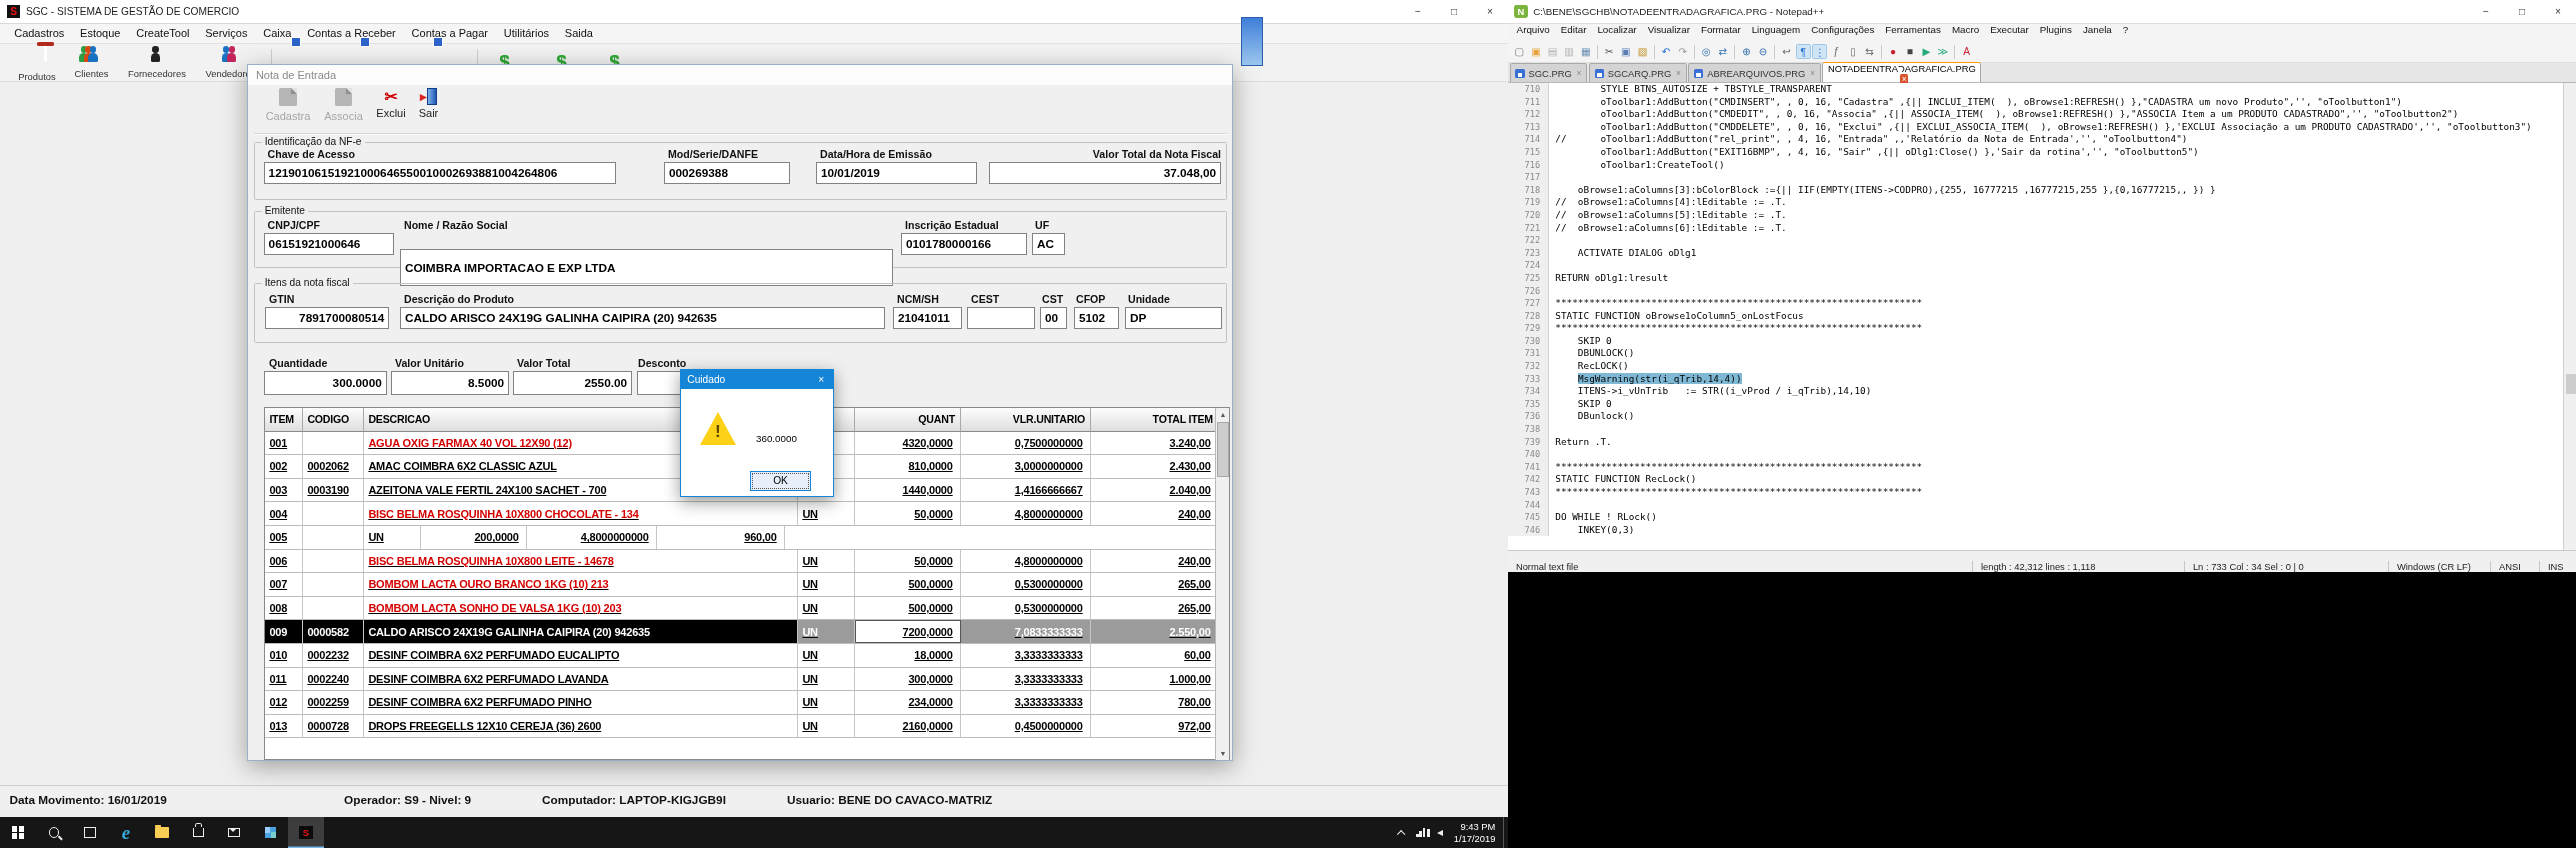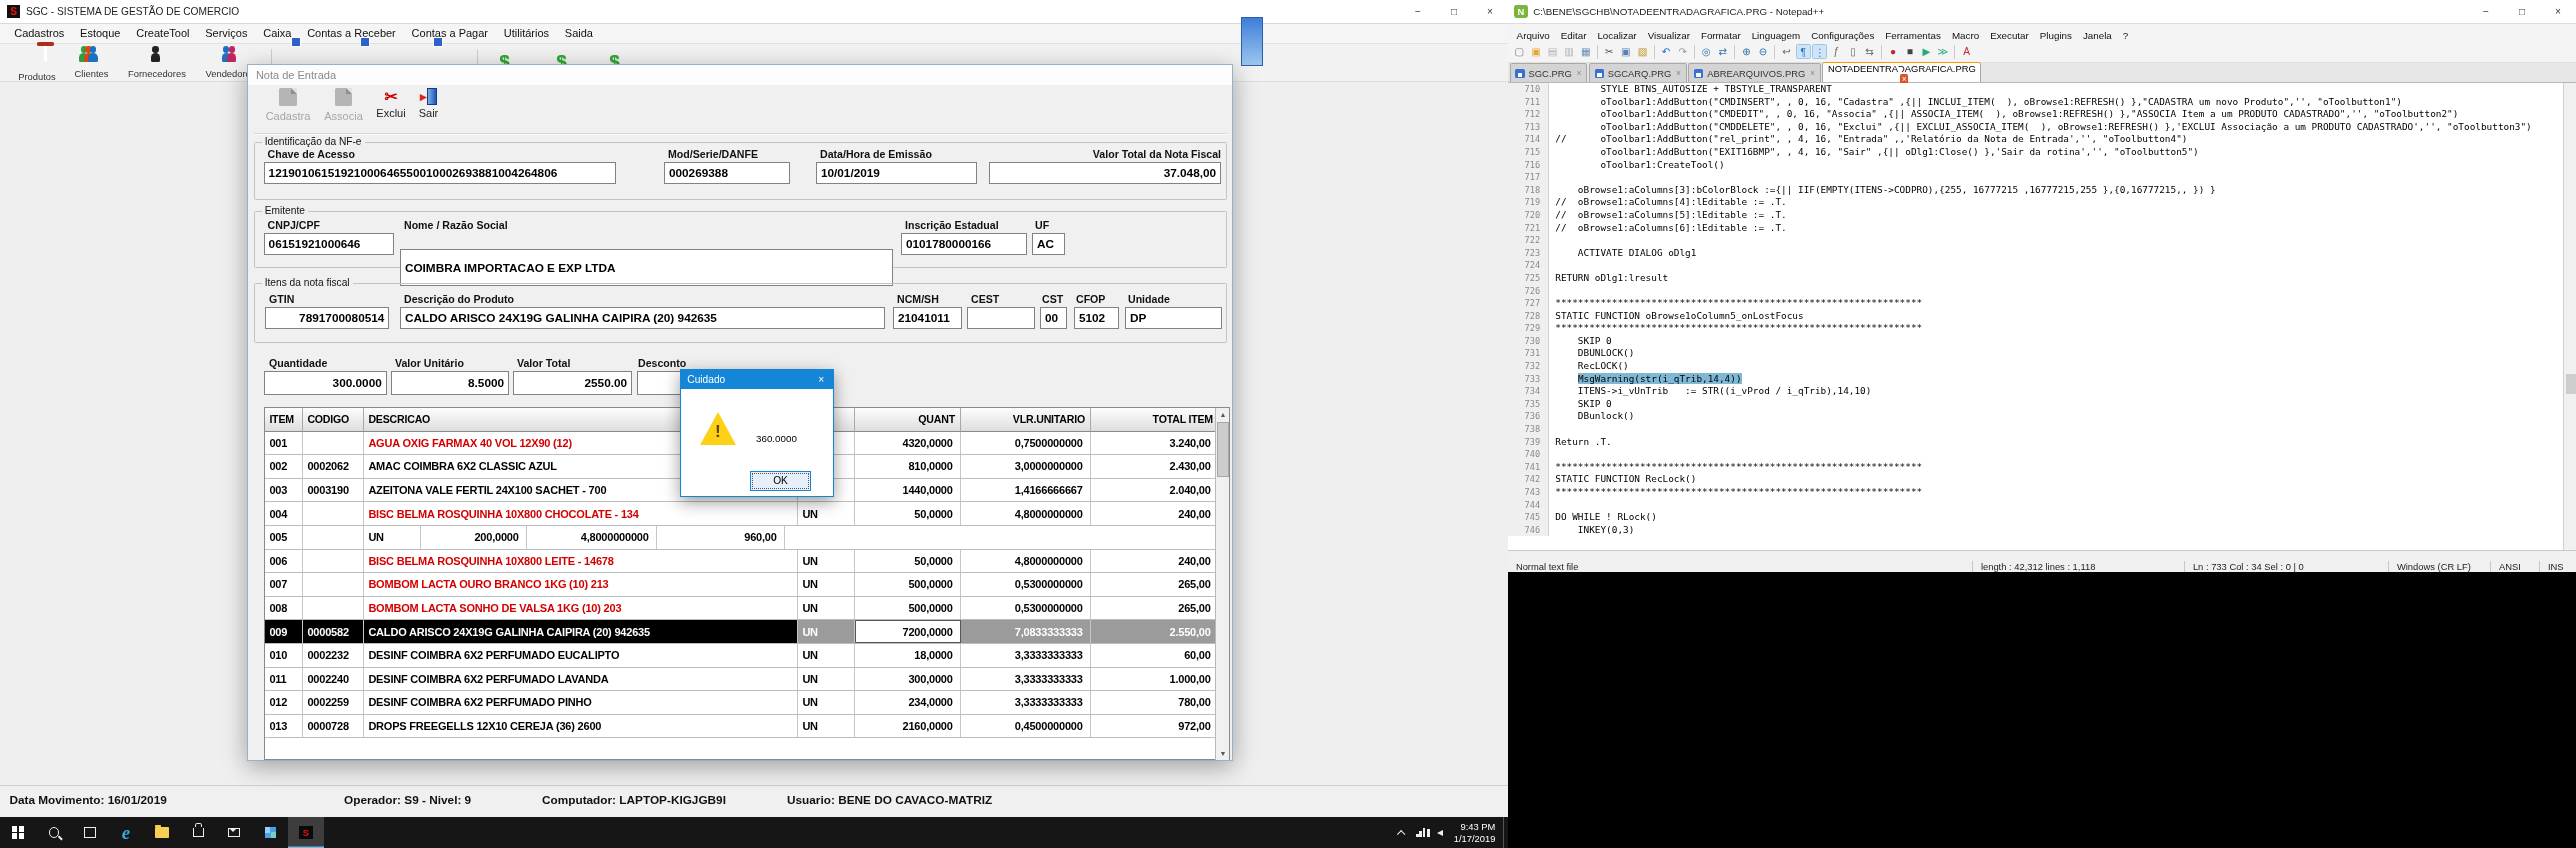--- a/index.html
+++ b/index.html
@@ -57,21 +57,21 @@
   .flabel { position:absolute; font-size:10.6px; font-weight:bold; color:#111; white-space:nowrap; }
   .inp { position:absolute; background:#fff; border:0.8px solid #828282; font-size:11.8px; font-weight:bold; color:#000; padding:0 3.9px; display:flex; align-items:center; white-space:nowrap; overflow:hidden; }
   .inp.right { justify-content:flex-end; }
   .flabel.right { text-align:right; }
 
   
   #items-table { left:15.7px; top:342px; width:966px; height:353px; background:#fff; border:0.8px solid #8a8a8a; }
   .thead { display:flex; height:23.6px; }
   .th { background:linear-gradient(#fdfdfd,#dedede); border-right:0.8px solid #a9a9a9; border-bottom:0.8px solid #8a8a8a; font-size:10.6px; font-weight:bold; color:#000; display:flex; align-items:center; padding:0 4.7px; letter-spacing:-0.2px; }
   .th.rt { justify-content:flex-end; }
-  .trow { display:flex; height:23.6px; border-bottom:0.8px solid #bdbdbd; background:#fff; }
+  .trow { display:flex; height:23.6px; border-bottom:0.8px solid #bdbdbd; background:#fff;text-decoration:underline; }
   .td { border-right:0.8px solid #c6c6c6; font-size:11px; font-weight:bold; color:#000; display:flex; align-items:center; padding:0 4.7px; white-space:nowrap; overflow:hidden; letter-spacing:-0.2px; }
   .td.rt { justify-content:flex-end; padding-right:7px; }
   .td.red { color:#d40000; }
   .trow.sel .blk { background:#000; color:#fff; }
   .trow.sel .gry { background:#9b9b9b; color:#fff; }
   .editcell { background:#fff !important; color:#000 !important; border:0.8px solid #555; }
   .c-item{width:38px;} .c-cod{width:61px;} .c-desc{width:434px;} .c-unid{width:57px;} .c-quant{width:106px;} .c-vlr{width:130px;} .c-tot{width:128px;}
   .vscroll { position:absolute; right:0; top:0; width:13.4px; height:352px; background:#f0f0f0; border-left:0.8px solid #b8b8b8; }
   .sbtn { width:13.4px; height:13.4px; font-size:7px; color:#555; text-align:center; line-height:13.4px; }
   .sthumb { position:absolute; left:0.8px; top:14px; width:11.8px; height:55px; background:#cdcdcd; border:0.8px solid #a8a8a8; }
@@ -86,21 +86,21 @@
   .warn-tri::after { content:"!"; position:absolute; left:-3.1px; top:9.4px; font-size:17.3px; font-weight:bold; color:#5a4500; }
   .cu-msg { position:absolute; left:75px; top:63px; font-size:9.8px; color:#000; }
   .cu-ok { position:absolute; left:69px; top:101px; width:61px; height:20.4px; background:#e7f0fa; border:1.6px solid #1585d8; font-size:10.2px; color:#000; text-align:center; line-height:17.3px; outline:0.8px dotted #555; outline-offset:-3.9px; }
 
   
   #right-monitor { left:1508px; top:0; width:1068px; height:848px; background:#000; }
   #npp-window { left:0; top:0; width:1068px; height:572px; background:#f0f0f0; }
   .npp-titlebar { left:0; top:0; width:100%; height:23.6px; background:#ffffff; display:flex; align-items:center; border-bottom:0.8px solid #ddd; }
   .npp-appicon { width:13.4px; height:13.4px; margin:0 5.5px 0 6.3px; background:#7cb53e; border-radius:2.4px; color:#fff; font-weight:bold; font-size:9.4px; text-align:center; line-height:13.4px; }
   .npp-title { font-size:9.8px; color:#222; white-space:nowrap; overflow:hidden; max-width:903px; }
-  .npp-menubar { left:0; top:23.6px; width:100%; height:17.3px; background:#f4f4f4; display:flex; align-items:flex-end; padding-left:3.1px; }
+  .npp-menubar { left:0; top:23.6px; width:100%; height:17.3px; background:#f4f4f4; display:flex; align-items:flex-start; padding-left:3.1px; }
   .npp-menuitem { font-size:9.8px; color:#111; padding:0 5.5px; }
   .npp-toolbar { left:0; top:41px; width:100%; height:22px; background:#f4f4f4; display:flex; align-items:center; padding-left:3.1px; border-bottom:0.8px solid #e0e0e0; }
   .tbi { width:15px; height:15px; margin:0 0.8px; font-size:10.2px; text-align:center; line-height:15px; border-radius:1.6px; }
   .tbi.act { background:#cfe4f5; border:0.8px solid #9ec7e6; }
   .tbi-sep { width:0.8px; height:14px; background:#ccc; margin:0 3.1px; }
   .npp-tabbar { left:0; top:63px; width:100%; height:20.4px; background:#e6e6e6; display:flex; align-items:flex-end; padding-left:1.6px; border-bottom:0.8px solid #b8b8b8; }
   .tab { height:19px; display:flex; align-items:center; padding:0 4.7px; border:0.8px solid #a8a8a8; border-bottom:none; margin-right:1.6px; background:#d4d4d4; border-radius:2.4px 2.4px 0 0; }
   .tab .floppy { width:9.4px; height:9.4px; background:#3a6fd8; border-radius:1.6px; margin-right:3.9px; position:relative; }
   .tab .floppy::after { content:""; position:absolute; left:2.4px; top:3.9px; width:4.7px; height:4.7px; background:#fff; }
   .tab .tab-label { font-size:9.4px; color:#333; white-space:nowrap; }

